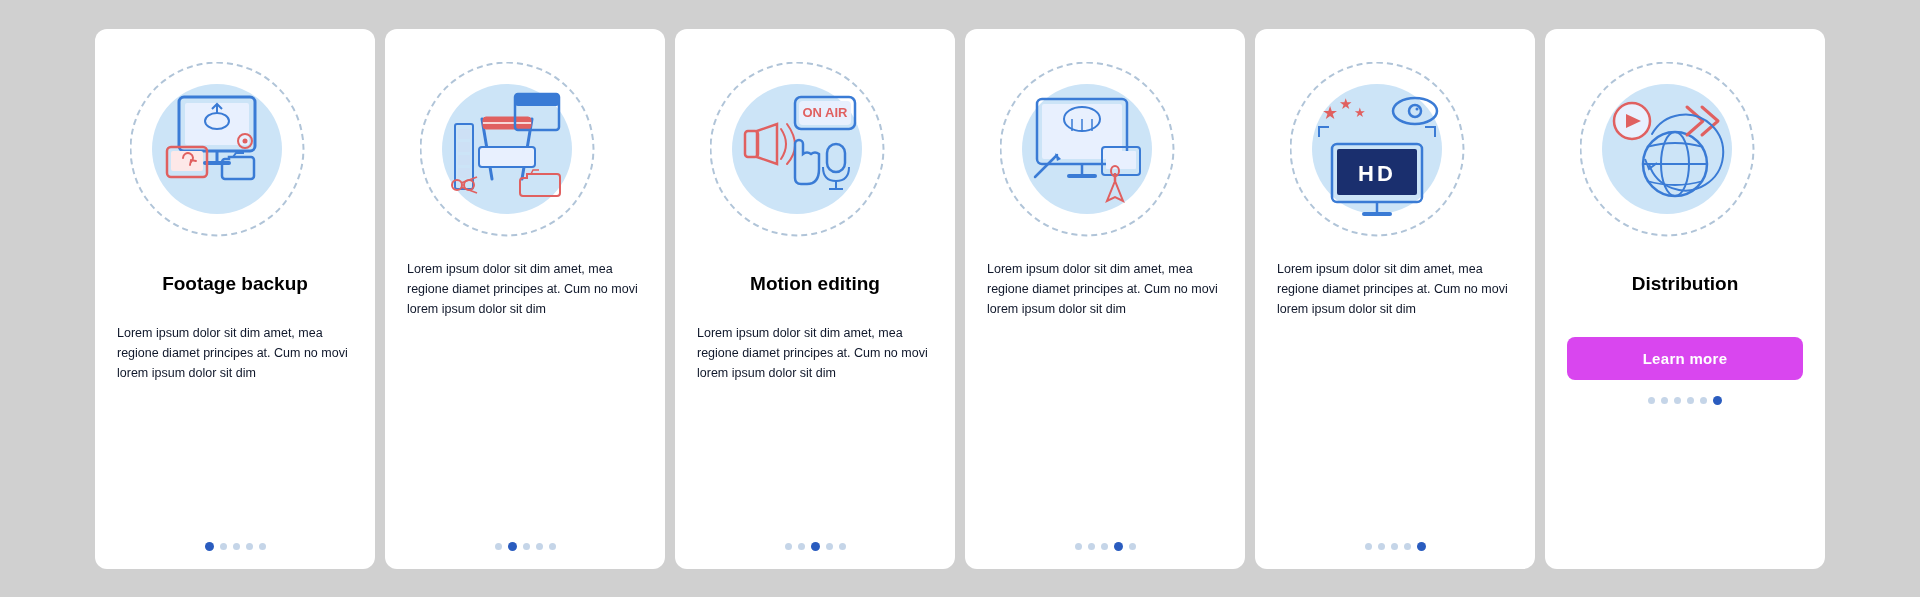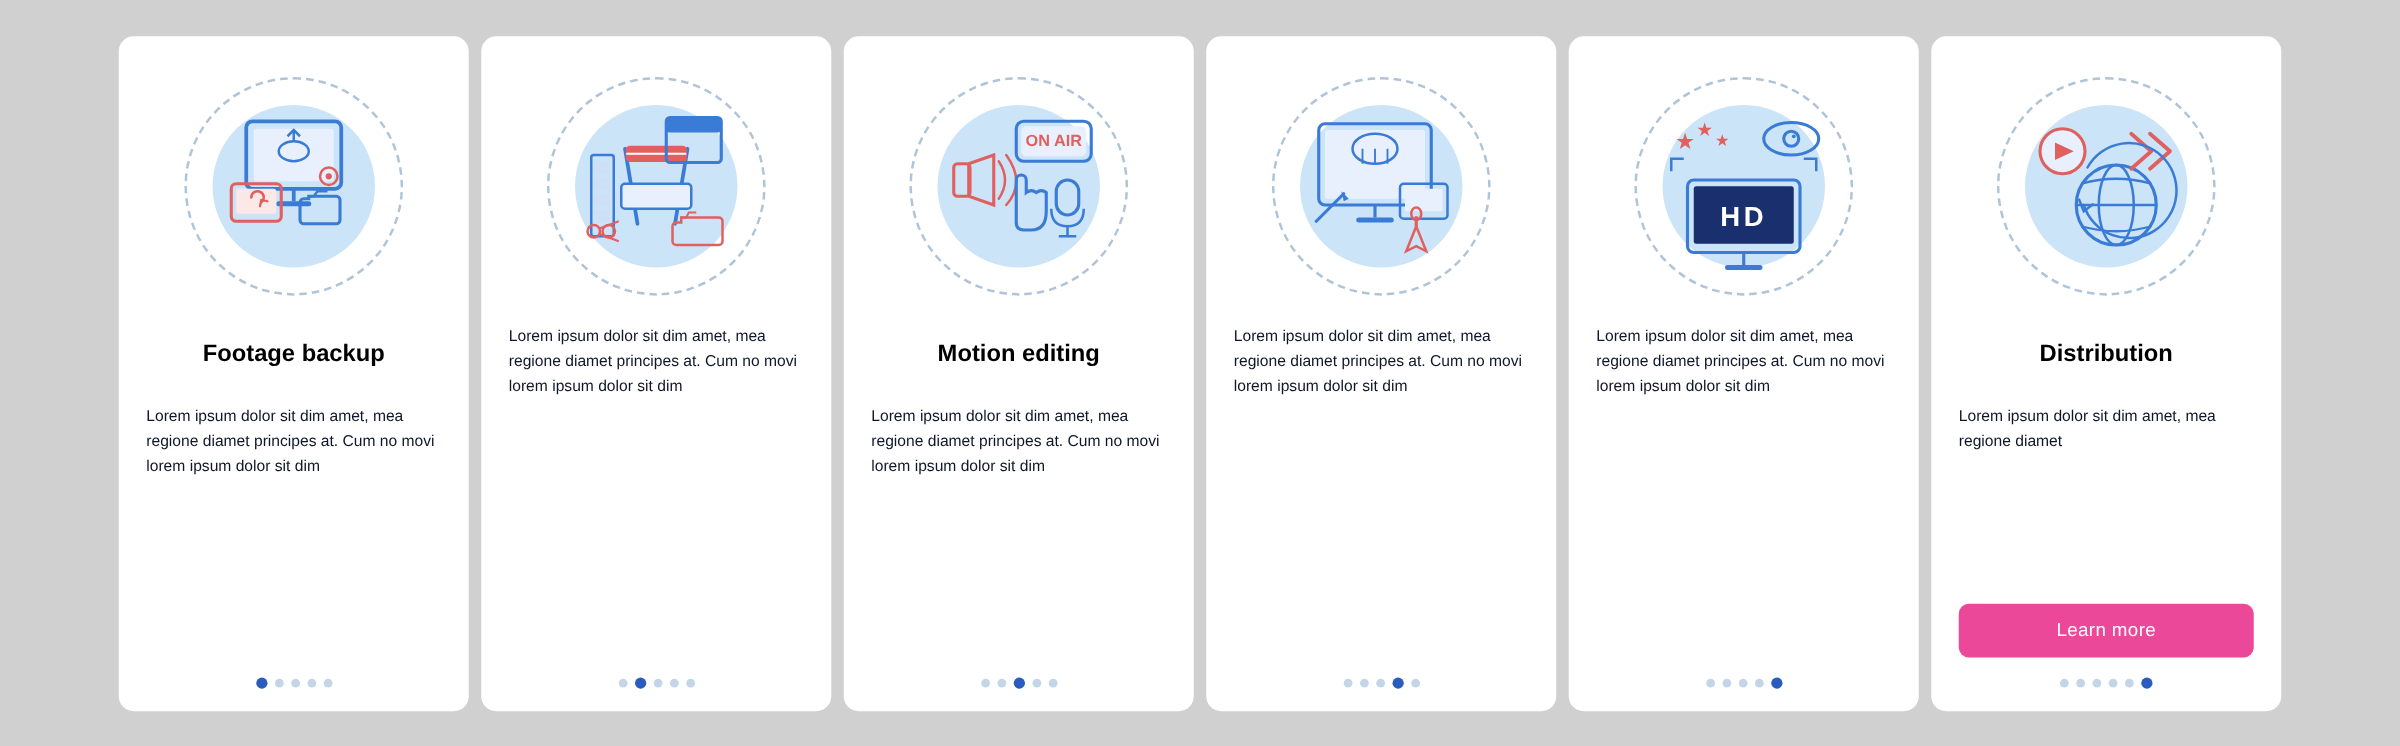--- a/index.html
+++ b/index.html
@@ -22,21 +22,20 @@
       justify-content: center;
       align-items: stretch;
     }
     .card {
       background: #ffffff;
       border-radius: 12px;
       width: 280px;
       min-height: 540px;
       display: flex;
       flex-direction: column;
-      align-items: center;
       padding: 20px 22px 18px 22px;
       position: relative;
       flex-shrink: 0;
     }
     .card-illustration {
       width: 200px;
       height: 200px;
       position: relative;
       display: flex;
       justify-content: center;
@@ -100,28 +99,28 @@
       height: 7px;
       border-radius: 50%;
       background: #c5d5e8;
     }
     .dot.active {
       background: #2a5cbf;
       width: 9px;
       height: 9px;
     }
     .learn-more-btn {
-      background: #ec4899;
+      background: #d946ef;
       color: #fff;
       border: none;
       border-radius: 8px;
       padding: 13px 0;
       width: 100%;
       font-size: 15px;
-      font-weight: 400;
+      font-weight: 700;
       cursor: pointer;
       margin-top: 14px;
       letter-spacing: 0.3px;
     }
   </style>
 </head>
 <body>
 
 <div class="cards-container">
 
@@ -333,21 +332,20 @@
         <polygon points="39,45 39,59 54,52" fill="#e06060"></polygon>
 
         <polyline points="100,38 116,52 100,66" fill="none" stroke="#e06060" stroke-width="3" stroke-linecap="round" stroke-linejoin="round"></polyline>
         <polyline points="115,38 131,52 115,66" fill="none" stroke="#e06060" stroke-width="3" stroke-linecap="round" stroke-linejoin="round"></polyline>
 
         <path d="M65,65 a38,38 0 1,1 -3,30" fill="none" stroke="#3a7bd5" stroke-width="2" stroke-linecap="round"></path>
         <polyline points="58,90 62,100 70,94" fill="none" stroke="#3a7bd5" stroke-width="2"></polyline>
       </svg>
     </div>
     <div class="card-title">Distribution</div>
-    <div class="card-text">Lorem ipsum dolor sit dim amet, mea regione diamet</div>
     <button class="learn-more-btn">Learn more</button>
     <div class="card-dots">
       <div class="dot"></div>
       <div class="dot"></div>
       <div class="dot"></div>
       <div class="dot"></div>
       <div class="dot"></div>
       <div class="dot active"></div>
     </div>
   </div>

